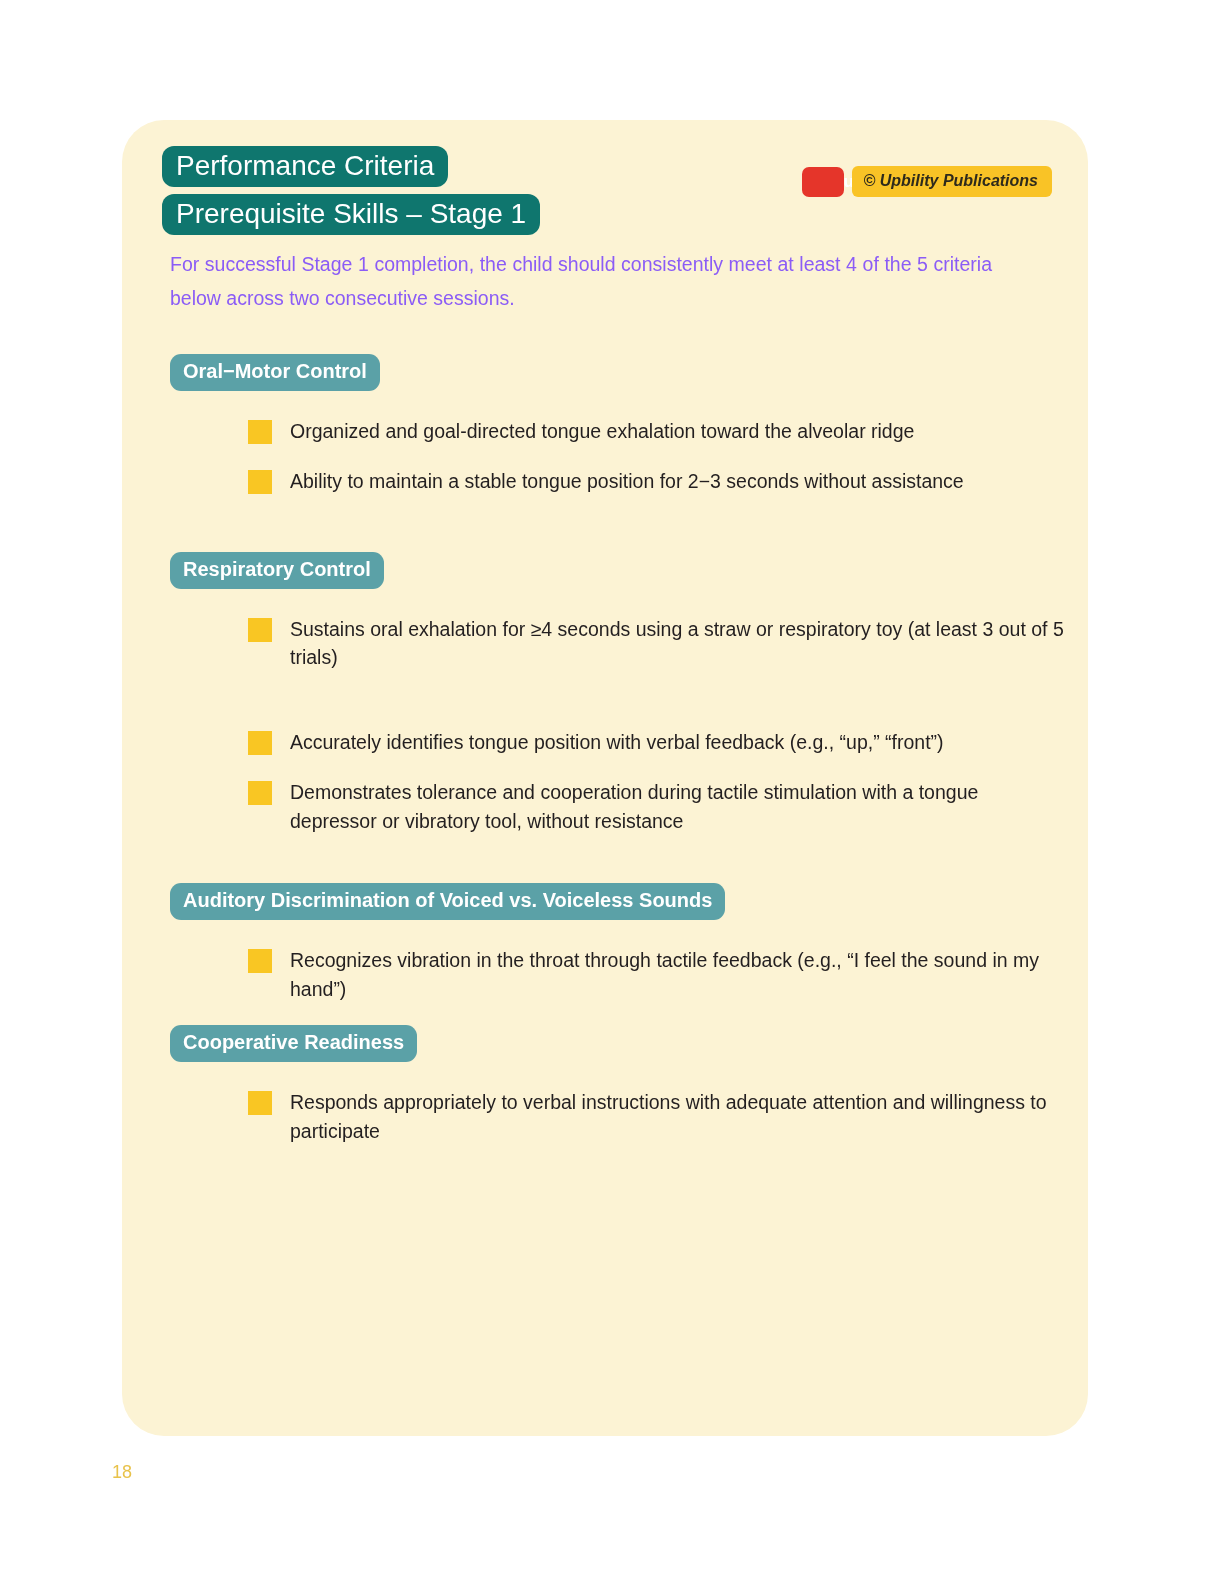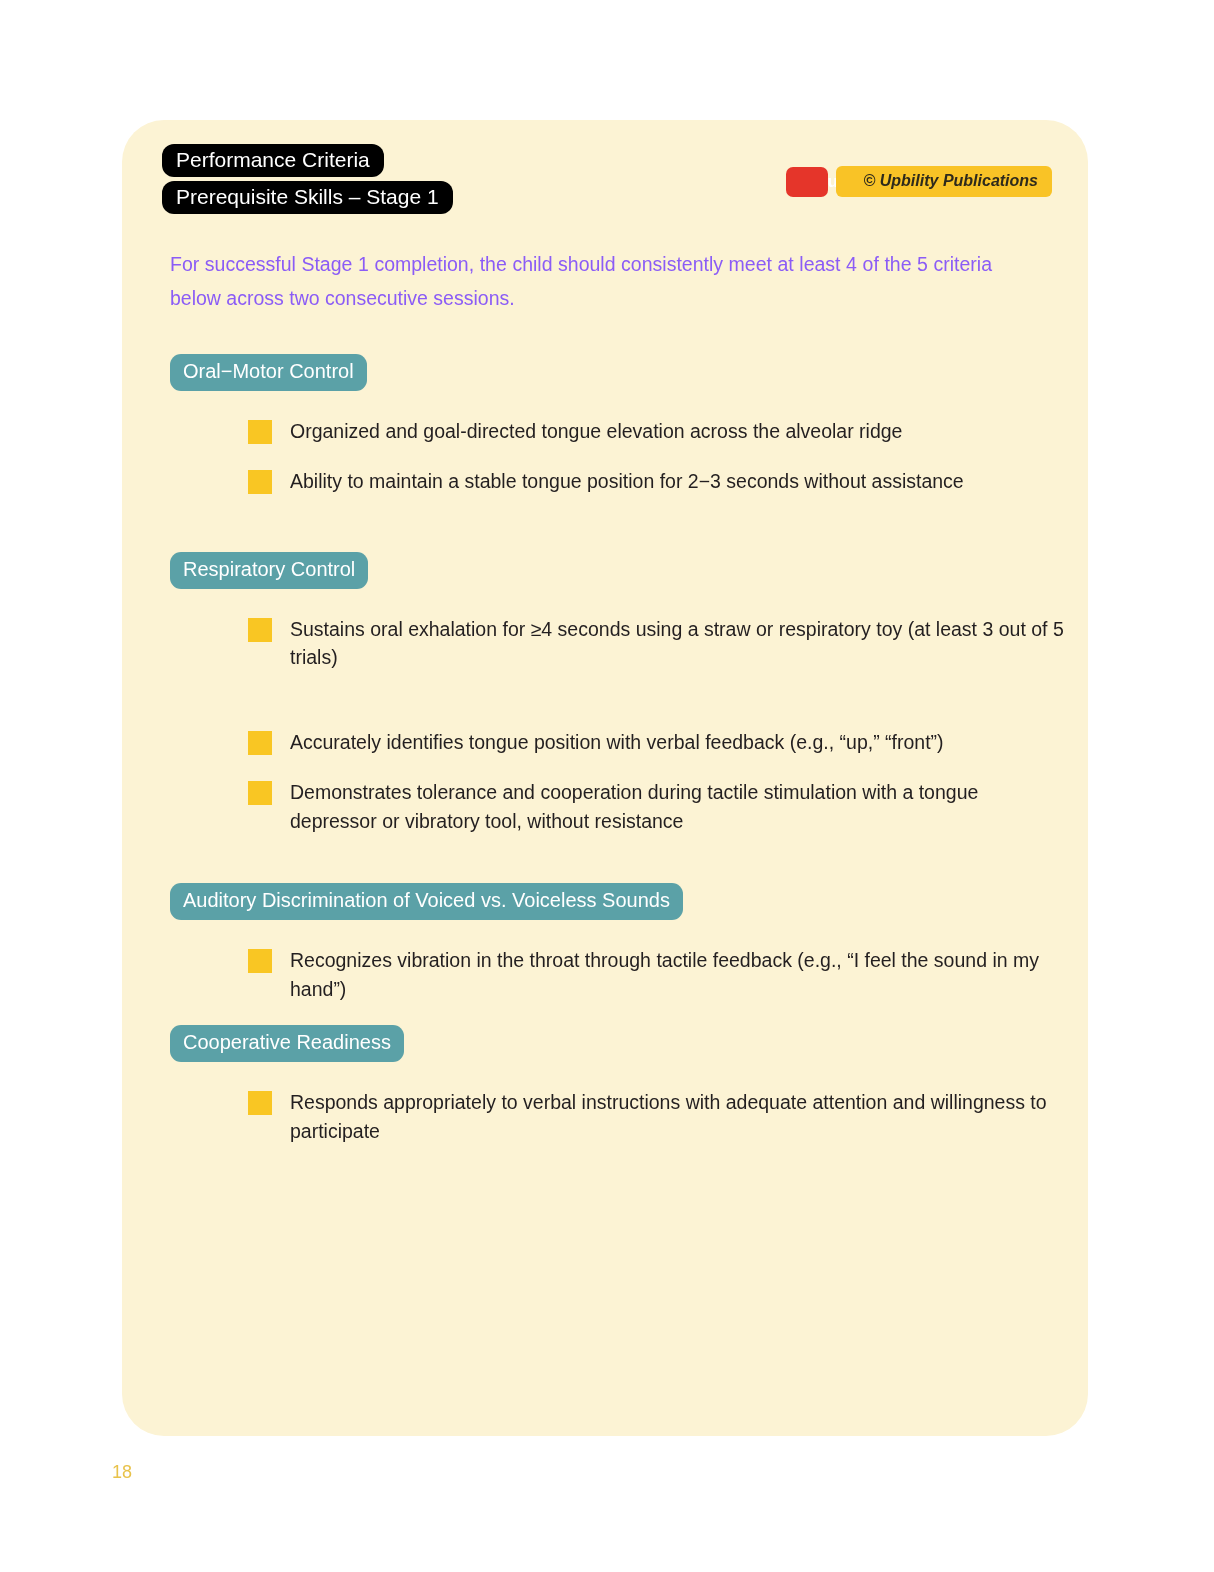--- a/index.html
+++ b/index.html
@@ -39,23 +39,23 @@
   }
 
   .title-block {
     position:absolute;
     left:40px;
     top:23px;
     width:520px;
   }
   .title-line {
     display:inline;
-    background:#000000;
+    background:#0f766e;
     color:#FFFFFF;
-    font-size:21px;
+    font-size:28px;
     font-weight:400;
     line-height:1.62;
     padding:4px 14px 6px 14px;
     border-radius:12px;
     box-decoration-break:clone;
     -webkit-box-decoration-break:clone;
   }
   .title-wrap { line-height:1.52; }
   .title-wrap .row { margin-bottom:3px; }
 
@@ -79,21 +79,21 @@
     text-align:center;
     letter-spacing:-0.5px;
     padding-left:42px;
   }
   .logo-pill {
     background:#F9C326;
     color:#2E2A1C;
     font-size:16px;
     font-style:italic;
     font-weight:bold;
-    padding:6px 14px 7px 28px;
+    padding:6px 14px 7px 12px;
     border-radius:6px;
     white-space:nowrap;
   }
 
   
   .content {
     position:absolute;
     left:48px;
     top:128px;
     width:900px;
@@ -108,21 +108,21 @@
     margin-bottom:38px;
   }
 
   .section { margin-bottom:2px; }
 
   .section-head {
     display:inline-block;
     background:#5BA1A7;
     color:#ffffff;
     font-size:20px;
-    font-weight:400;
+    font-weight:700;
     padding:5px 13px 7px 13px;
     border-radius:11px;
     line-height:1.25;
   }
 
   .bullets {
     margin-top:26px;
     margin-left:78px;
     width:822px;
   }
@@ -193,21 +193,21 @@
 
     <div class="content">
 
       <p class="intro">For successful Stage 1 completion, the child should consistently meet at least 4 of the 5 criteria below across two consecutive sessions.</p>
 
       <div class="section sec-gap-lg">
         <span class="section-head">Oral−Motor Control</span>
         <div class="bullets">
           <div class="bullet">
             <span class="bullet-marker"></span>
-            <span class="bullet-text">Organized and goal-directed tongue elevation across the alveolar ridge</span>
+            <span class="bullet-text">Organized and goal-directed tongue exhalation toward the alveolar ridge</span>
           </div>
           <div class="bullet">
             <span class="bullet-marker"></span>
             <span class="bullet-text">Ability to maintain a stable tongue position for 2−3 seconds without assistance</span>
           </div>
         </div>
       </div>
 
       <div class="section sec-gap-lg">
         <span class="section-head">Respiratory Control</span>

